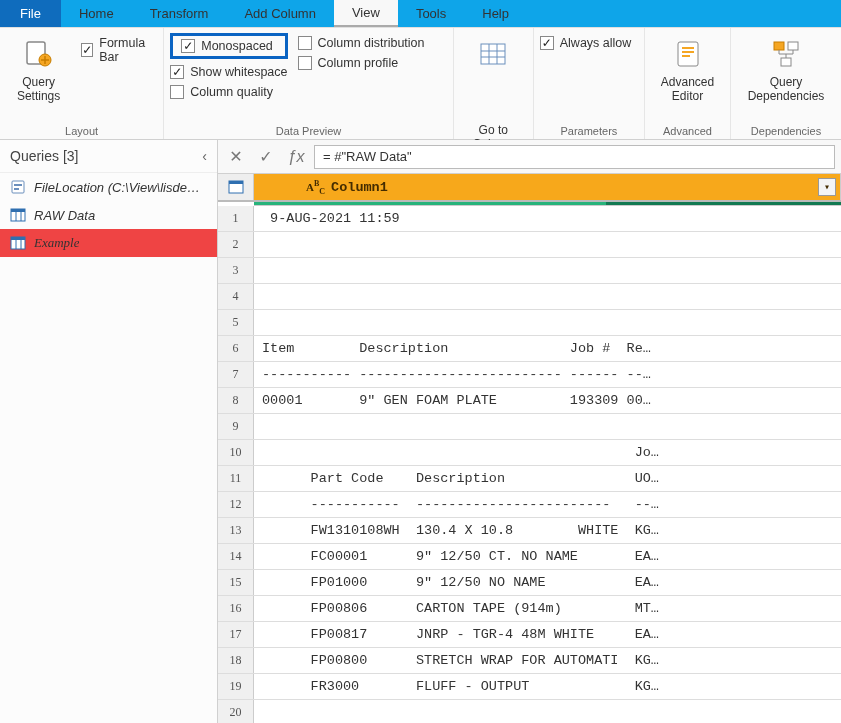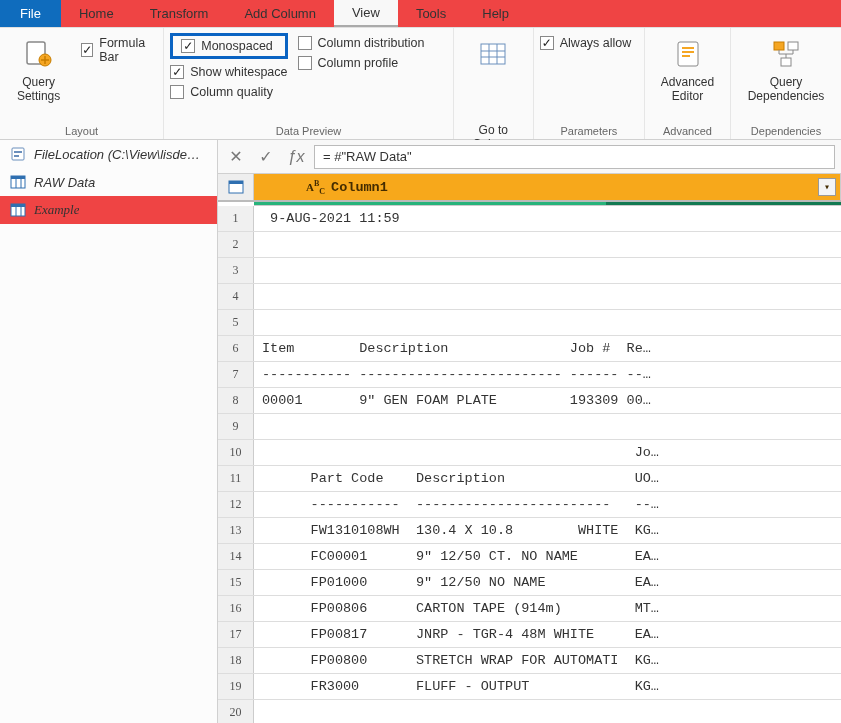--- a/index.html
+++ b/index.html
@@ -10,21 +10,21 @@
     background: #fff;
     width: 841px;
     height: 723px;
     overflow: hidden;
   }
   
   .menubar {
     display: flex;
     align-items: stretch;
     height: 28px;
-    background: #ef4444;
+    background: #0ea5e9;
     border-bottom: 1px solid #e0e0e0;
   }
   .menubar .file-tab {
     background: #0f6cbd;
     color: #fff;
     padding: 4px 20px;
     font-size: 13px;
     display: flex;
     align-items: center;
   }
@@ -338,20 +338,24 @@
       </div>
     </div>
     <div class="ribbon-group-label">Dependencies</div>
   </div>
 
 </div>
 
 <div class="main">
 
   <div class="queries-panel">
+    <div class="queries-header">
+      <span>Queries [3]</span>
+      <span class="collapse">‹</span>
+    </div>
     <div class="query-item">
       <span class="query-icon">
         <svg width="16" height="16" viewBox="0 0 16 16">
             <rect x="2" y="2" width="12" height="12" rx="1" fill="#fff" stroke="#6b8fbc"></rect>
             <rect x="4" y="5" width="8" height="2" fill="#6b8fbc"></rect>
             <rect x="4" y="9" width="5" height="2" fill="#6b8fbc"></rect>
           </svg>
       </span>
       <span class="query-label">FileLocation (C:\View\lisde…</span>
     </div>

